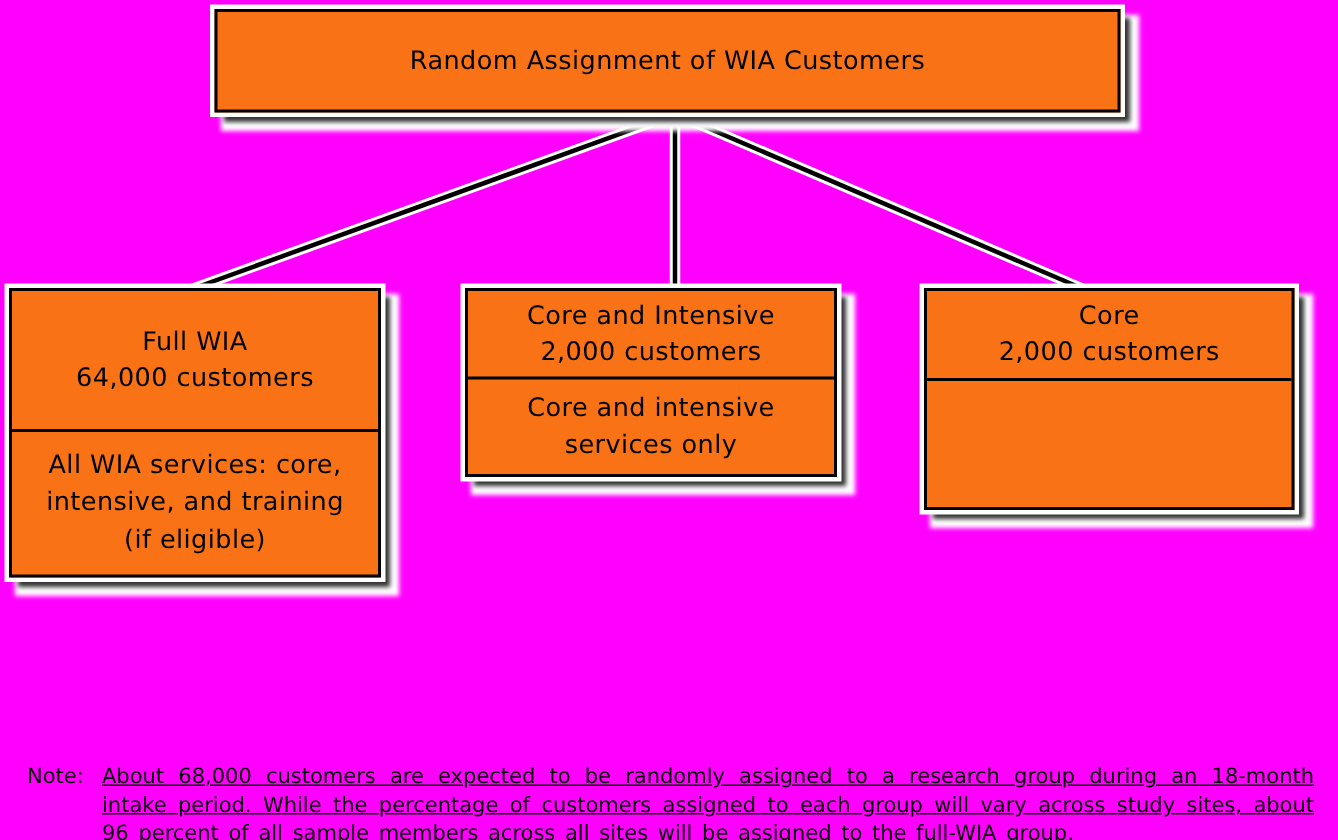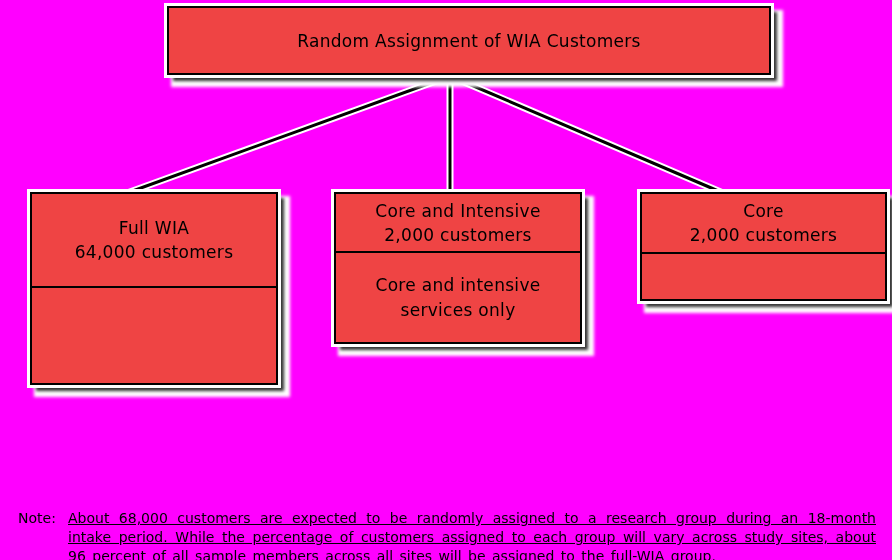--- a/index.html
+++ b/index.html
@@ -14,46 +14,45 @@
   .stage { position: absolute; inset: 0; }
 
   svg.connectors {
     position: absolute; left: 0; top: 0;
     width: 892px; height: 560px;
     z-index: 1;
   }
 
   .box {
     position: absolute;
-    background: #ef4444;
+    background: #f97316;
     border: 2px solid #000000;
     box-sizing: border-box;
     box-shadow:
       0 0 0 3px #ffffff,
       6px 6px 3px #333333,
       8px 8px 3px 4px #ffffff;
     z-index: 2;
-    margin-left: 24px;
   }
 
   .title-box {
     left: 143px; top: 6px;
     width: 604px; height: 69px;
     display: flex; align-items: center; justify-content: center;
   }
   .title-text {
     font-size: 17px;
     letter-spacing: 0.3px;
     text-align: center;
   }
 
   .node { display: flex; flex-direction: column; }
   .node-left  { left: 6px;   top: 192px; width: 248px; height: 193px; }
-  .node-mid   { left: 310px; top: 192px; width: 248px; height: 152px; }
-  .node-right { left: 616px; top: 192px; width: 247px; height: 109px; }
+  .node-mid   { left: 310px; top: 192px; width: 248px; height: 126px; }
+  .node-right { left: 616px; top: 192px; width: 247px; height: 148px; }
 
   .node-header, .node-body {
     display: flex; align-items: center; justify-content: center;
     text-align: center;
     white-space: pre-line;
     font-size: 17px;
     line-height: 24px;
     letter-spacing: 0.3px;
     padding: 2px 6px;
     box-sizing: border-box;
@@ -96,20 +95,23 @@
     <line x1="450" y1="76" x2="723" y2="193" stroke="#000000" stroke-width="3"></line>
   </svg>
 
   <div class="box title-box">
     <div class="title-text">Random Assignment of WIA Customers</div>
   </div>
 
   <div class="box node node-left">
     <div class="node-header">Full WIA
 64,000 customers</div>
+    <div class="node-body">All WIA services:  core,
+intensive, and training
+(if eligible)</div>
   </div>
 
   <div class="box node node-mid">
     <div class="node-header">Core and Intensive
 2,000 customers</div>
     <div class="node-body">Core and intensive
 services only</div>
   </div>
 
   <div class="box node node-right">

